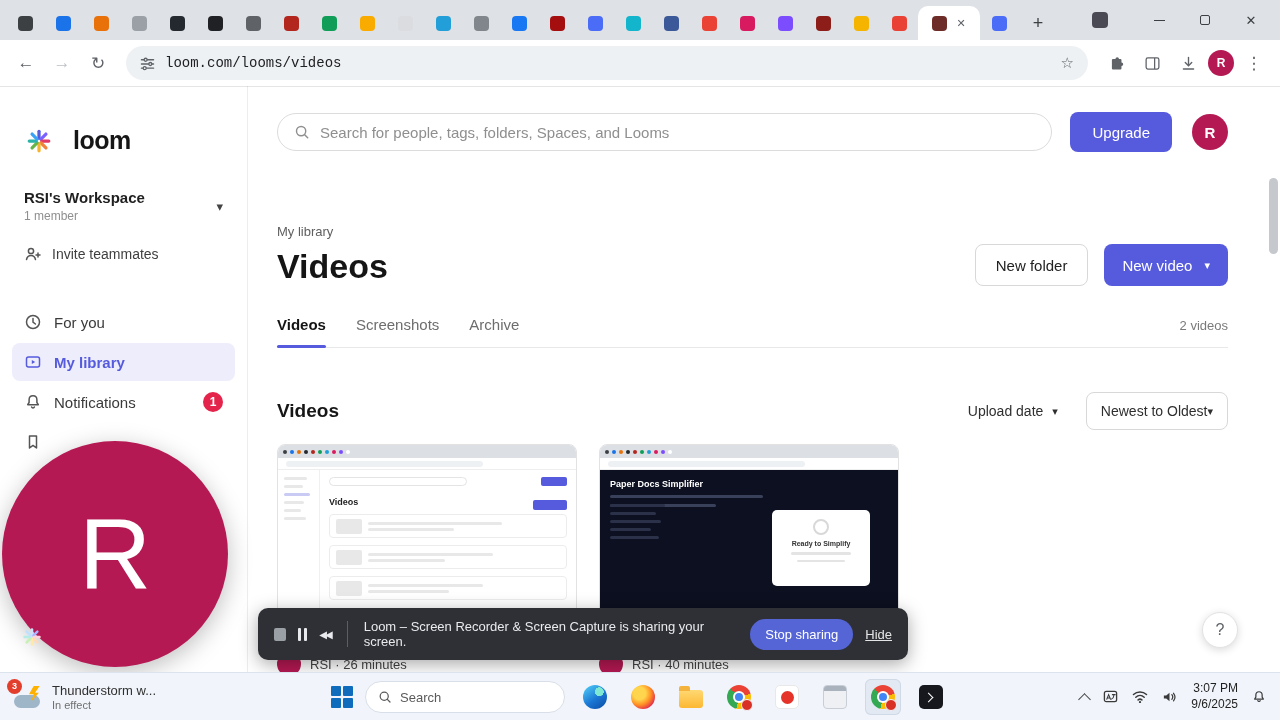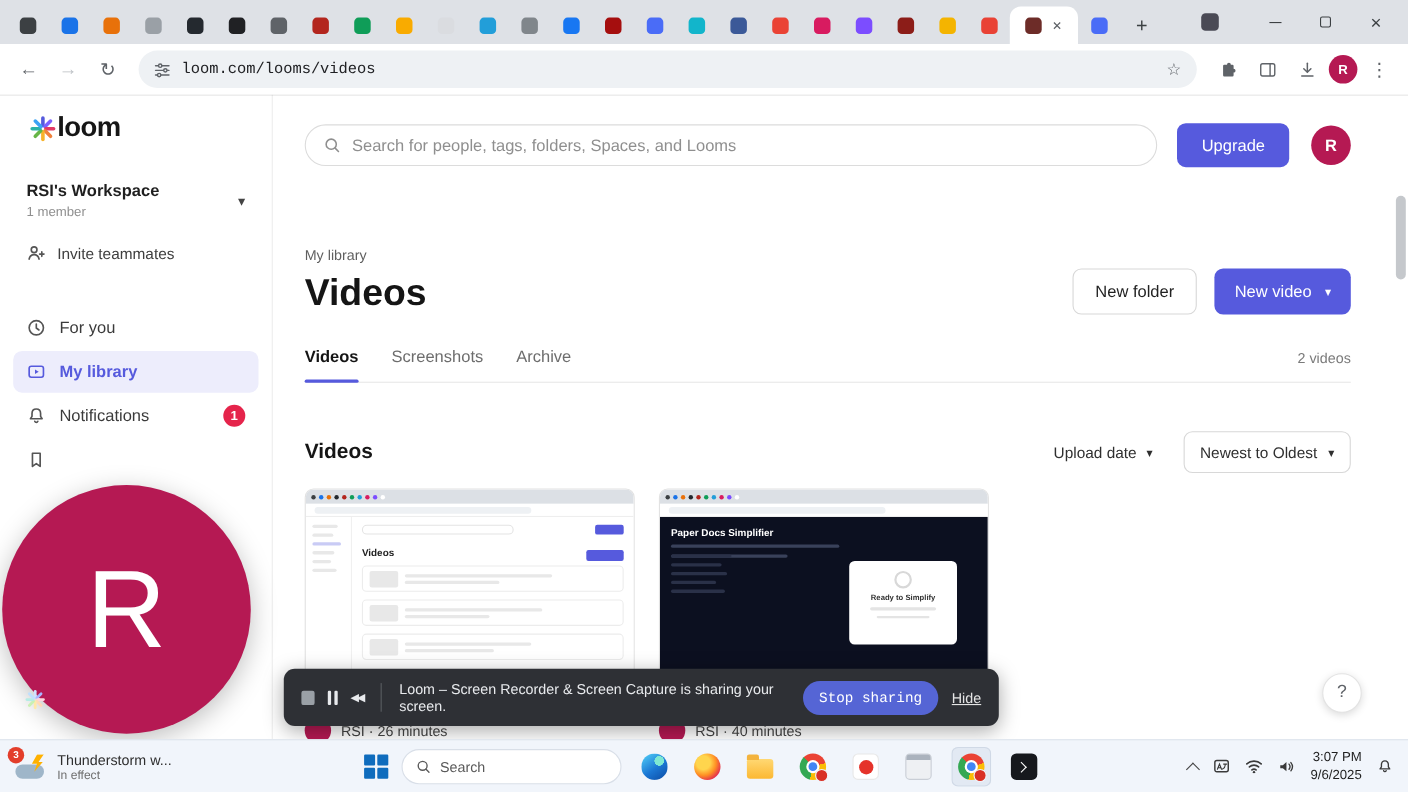--- a/index.html
+++ b/index.html
@@ -26,21 +26,21 @@
   .tool-btn { width:32px; height:32px; border-radius:50%; display:flex; align-items:center; justify-content:center; font-size:17px; color:#5f6368; cursor:pointer; }
   .tool-btn.disabled { color:#bcc0c5; }
   .omnibox { flex:1; height:34px; background:#eef1f4; border-radius:17px; display:flex; align-items:center; gap:10px; padding:0 14px; margin:0 8px; }
   .omni-url { font-size:14px; color:#202124;font-family:Liberation Mono, monospace; }
   .omni-star { margin-left:auto; font-size:15px; color:#5f6368; cursor:pointer; }
   .avatar-sm { width:26px; height:26px; border-radius:50%; background:#b51953; color:#fff; font-size:12px; font-weight:bold; display:flex; align-items:center; justify-content:center; cursor:pointer; }
 
   
   .page { display:flex; height:586px; position:relative; background:#fff; }
   .sidebar { width:248px; border-right:1px solid #ededed; background:#fff; position:relative; }
-  .logo-row { display:flex; align-items:center; gap:0; padding:16px 0 0 26px; }
+  .logo-row { display:flex; align-items:center; gap:21px; padding:40px 0 0 26px; }
   .logo-text { font-size:25px; font-weight:bold; color:#161616; letter-spacing:-0.5px; }
   .workspace { display:flex; align-items:center; margin:26px 14px 0; padding:8px 10px; border-radius:8px; cursor:pointer; }
   .ws-name { font-size:15px; font-weight:bold; color:#1f1f1f;text-align:center; }
   .ws-members { font-size:12px; color:#8f8f8f; margin-top:3px; }
   .ws-chevron { margin-left:auto; color:#444; font-size:13px; }
   .invite { display:flex; align-items:center; gap:10px; padding:14px 24px; font-size:14px; color:#3f3f3f; cursor:pointer; }
   .nav { margin-top:26px; display:flex; flex-direction:column; gap:2px; padding:0 12px; }
   .nav-item { display:flex; align-items:center; gap:12px; height:38px; padding:0 12px; border-radius:8px; font-size:15px; color:#3a3a3a; cursor:pointer; }
   .nav-item.active { background:#ededfc; color:#565ADD; font-weight:bold; }
   .badge-new { margin-left:auto; font-size:12px; color:#565ADD; background:#ececfd; padding:2px 9px; border-radius:10px; font-weight:bold; }
@@ -65,21 +65,21 @@
 
   .tabs-row { display:flex; align-items:flex-end; gap:30px; margin-top:30px; border-bottom:1px solid #e8e8e8; }
   .tab { font-size:15px; color:#6d6d6d; padding-bottom:14px; position:relative; cursor:pointer; }
   .tab.active { color:#141414; font-weight:bold; }
   .tab.active::after { content:""; position:absolute; left:0; right:0; bottom:-1px; height:3px; background:#565ADD; border-radius:2px; }
   .tab-count { margin-left:auto; font-size:13px; color:#7a7a7a; padding-bottom:14px; }
 
   .section-row { display:flex; align-items:center; margin-top:44px; }
   .section-title { font-size:19px; font-weight:bold; color:#161616; }
   .sort-by { margin-left:auto; display:flex; align-items:center; gap:9px; font-size:14px; color:#2f2f2f; cursor:pointer; }
-  .sort-order { margin-left:28px; height:38px; border:1px solid #d8d8d8; border-radius:8px; display:flex; align-items:center; gap:10px; padding:0 14px; font-size:14px; color:#2f2f2f; background:#fff; cursor:pointer; font-family:"Liberation Sans",sans-serif; }
+  .sort-order { margin-left:28px; height:38px; border:1px solid #d8d8d8; border-radius:8px; display:flex; align-items:center; padding:0 14px; font-size:14px; color:#2f2f2f; background:#fff; cursor:pointer; font-family:"Liberation Sans",sans-serif; }
 
   .cards { display:flex; gap:22px; margin-top:14px; }
   .card { width:300px; cursor:pointer; }
   .thumb { height:196px; border:1px solid #e2e2e2; border-radius:8px; overflow:hidden; background:#fff; position:relative; }
   .card-meta { display:flex; align-items:center; gap:9px; margin-top:12px; }
   .avatar-xs { width:24px; height:24px; border-radius:50%; background:#b51953; flex:0 0 24px; }
   .meta-text { font-size:13px; color:#444; white-space:nowrap; }
 
   
   .mb { height:13px; background:#dce0e5; display:flex; align-items:center; gap:3px; padding:0 5px; }
@@ -114,21 +114,21 @@
   .webcam-letter { color:#fff; font-size:100px; font-weight:normal; }
   .webcam-logo { position:absolute; left:20px; bottom:16px; }
 
   .share-bar { position:absolute; left:258px; top:608px; width:650px; height:52px; background:#2e3035; border-radius:10px; display:flex; align-items:center; padding:0 16px; gap:12px; box-shadow:0 4px 18px rgba(0,0,0,0.35); z-index:30; }
   .sb-stop-ic { width:13px; height:13px; background:#9aa0a6; border-radius:2px; }
   .sb-pause { display:flex; gap:3px; }
   .sb-pause span { width:3px; height:13px; background:#e8eaed; border-radius:1px; }
   .sb-rewind { color:#e8eaed; font-size:10px; letter-spacing:-2px; }
   .sb-divider { width:1px; height:26px; background:#5b5e63; margin:0 4px; }
   .sb-msg { font-size:13px; color:#e8eaed; }
-  .sb-stop-btn { margin-left:8px; background:#5565d5; color:#fff; font-size:13px; border:0; border-radius:17px; padding:8px 15px; cursor:pointer; white-space:nowrap; font-family:Liberation Mono, monospace; }
+  .sb-stop-btn { margin-left:8px; background:#5565d5; color:#fff; font-size:13px; border:0; border-radius:17px; padding:8px 15px; cursor:pointer; white-space:nowrap; font-family:Liberation Sans, sans-serif; }
   .sb-hide { color:#e5e5e5; font-size:13px; text-decoration:underline; cursor:pointer; white-space:nowrap; }
 
   .help-fab { position:absolute; right:42px; top:612px; width:36px; height:36px; border-radius:50%; background:#fff; border:1px solid #e3e3e3; box-shadow:0 2px 8px rgba(0,0,0,0.15); display:flex; align-items:center; justify-content:center; font-size:16px; color:#5f6368; z-index:30; cursor:pointer; }
 
   .scrollbar { position:absolute; right:2px; top:92px; width:9px; height:560px; z-index:6; }
   .scroll-thumb { width:9px; height:76px; background:#c5c8cc; border-radius:5px; }
 
   
   .taskbar { position:absolute; left:0; bottom:0; width:1280px; height:48px; background:#f1f5fb; border-top:1px solid #dde3ec; display:flex; align-items:center; padding:0 14px; z-index:40; }
   .weather { display:flex; align-items:center; gap:10px; cursor:pointer; }

